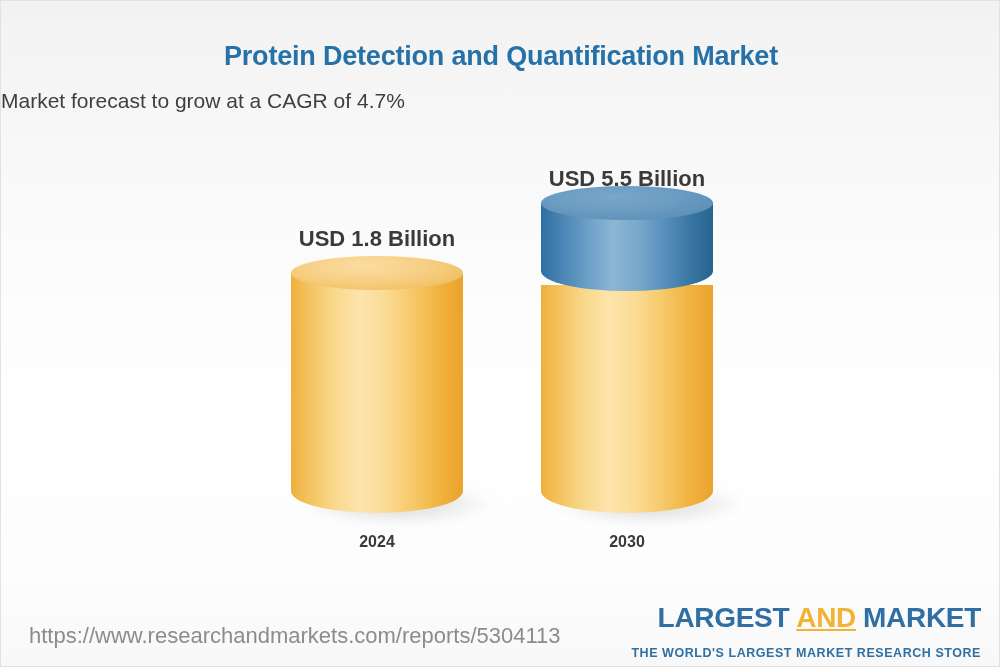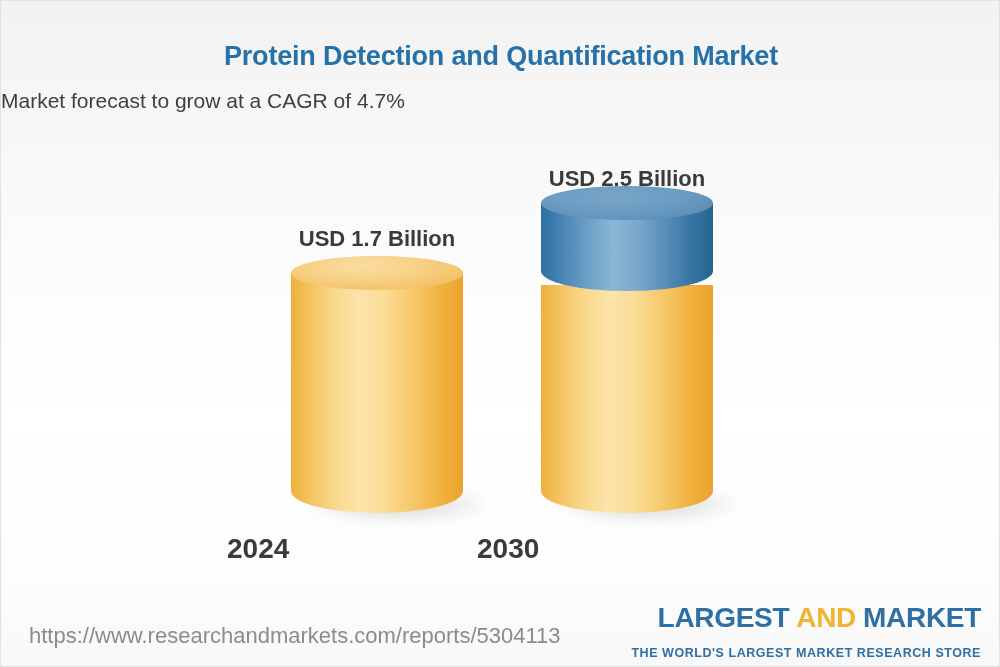--- a/index.html
+++ b/index.html
@@ -63,21 +63,22 @@
     font-size: 22px;
     font-weight: bold;
     color: #3a3a3a;
     white-space: nowrap;
   }
 
   
   .cat-label {
     position: absolute;
     width: 300px;
-    font-size: 28px;
+    text-align: center;
+    font-size: 16px;
     font-weight: bold;
     color: #3a3a3a;
     white-space: nowrap;
   }
 
   
   .cyl-shadow {
     position: absolute;
     border-radius: 50%;
     background: radial-gradient(ellipse at center, rgba(120,120,125,0.28) 0%, rgba(140,140,145,0.14) 45%, rgba(160,160,165,0.0) 72%);
@@ -173,52 +174,52 @@
 <body>
 
 <div id="page">
 
   <div id="chart-title">Protein Detection and Quantification Market</div>
 
   <div id="chart-subtitle">Market forecast to grow at a CAGR of 4.7%</div>
 
   <div id="plot-area">
 
-    <div class="value-label" style="left:226px; top:225px;">USD 1.7 Billion</div>
+    <div class="value-label" style="left:226px; top:225px;">USD 1.8 Billion</div>
 
     <div class="cyl-shadow" style="left:302px; top:482px; width:190px; height:42px;"></div>
 
     <div class="cyl" style="left:290px; top:272px; width:172px; height:240px;">
 
       <div class="cyl-body fill-yellow" style="border-radius: 0 0 86px 86px / 0 0 22px 22px;"></div>
 
       <div class="cyl-top top-yellow" style="top:-17px; height:34px;"></div>
     </div>
 
     <div class="cat-label" style="left:226px; top:532px;">2024</div>
 
-    <div class="value-label" style="left:476px; top:165px;">USD 2.5 Billion</div>
+    <div class="value-label" style="left:476px; top:165px;">USD 5.5 Billion</div>
 
     <div class="cyl-shadow" style="left:552px; top:482px; width:190px; height:42px;"></div>
 
     <div class="cyl" style="left:540px; top:284px; width:172px; height:228px;">
       <div class="cyl-body fill-yellow" style="border-radius: 0 0 86px 86px / 0 0 22px 22px;"></div>
     </div>
 
     <div class="cyl" style="left:540px; top:202px; width:172px; height:88px;">
       <div class="cyl-body fill-blue" style="border-radius: 0 0 86px 86px / 0 0 20px 20px;"></div>
       <div class="cyl-top top-blue" style="top:-17px; height:34px;"></div>
     </div>
 
     <div class="cat-label" style="left:476px; top:532px;">2030</div>
 
   </div>
 
   <div id="footer-url">https://www.researchandmarkets.com/reports/5304113</div>
 
   <div id="logo">
     <div id="logo-wordmark">
-      <span class="logo-blue">LARGEST</span><span class="logo-gold" style="margin:15px 7px;">AND</span><span class="logo-blue">MARKET</span>
+      <span class="logo-blue">LARGEST</span><span class="logo-gold" style="margin:15px 7px;text-decoration:underline;">AND</span><span class="logo-blue">MARKET</span>
     </div>
     <div id="logo-tagline">THE WORLD'S LARGEST MARKET RESEARCH STORE</div>
   </div>
 
 </div>
 
 </body></html>

